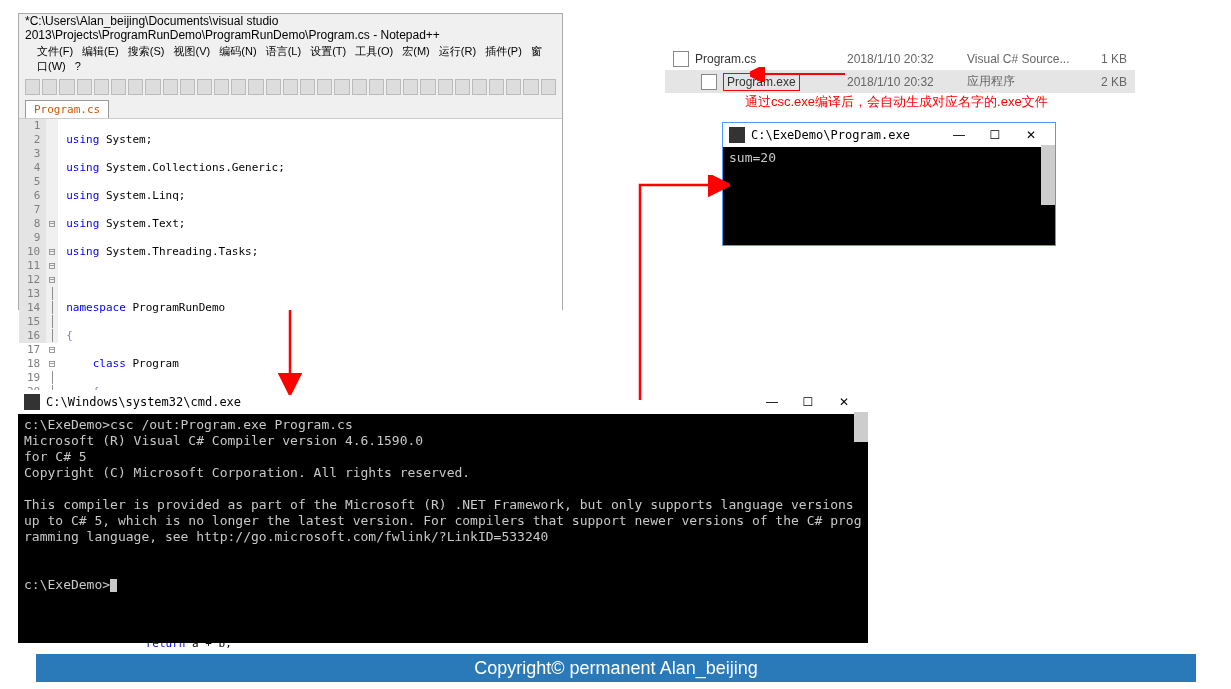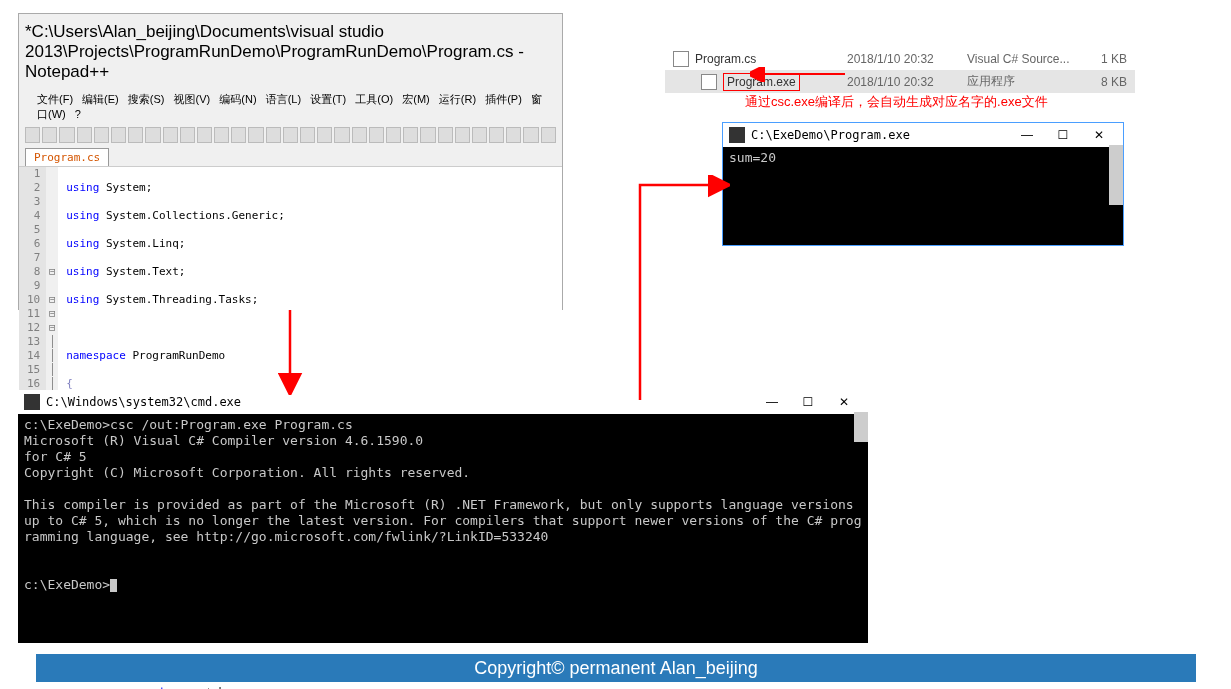--- a/index.html
+++ b/index.html
@@ -1,20 +1,20 @@
 <!DOCTYPE html>
 <html><head>
 <meta charset="utf-8">
 <style>
 * { margin: 0; padding: 0; box-sizing: border-box; }
 body { font-family: "Microsoft YaHei", Arial, sans-serif; font-size: 12px; background: #fff; width: 1231px; height: 689px; position: relative; overflow: hidden; }
 
 
 .npp { position: absolute; left: 18px; top: 13px; width: 545px; height: 297px; border: 1px solid #aaa; background: #f0f0f0; }
-.npp-title { padding: 8px 6px; font-size: 17px; color: #000; }
+.npp-title { padding: 0 6px; font-size: 12px; color: #000; }
 .npp-menu { padding: 2px 18px; font-size: 11px; color: #000; }
 .npp-menu span { margin-right: 6px; cursor: default; }
 .npp-toolbar { padding: 3px 6px; display: flex; gap: 2px; }
 .tb-ico { width: 16px; height: 16px; background: #ddd; border: 1px solid #bbb; display: inline-block; }
 .npp-tab { background: #f0f0f0; padding: 2px 6px 0 6px; }
 .npp-tab span { display: inline-block; background: #fff; border: 1px solid #999; border-bottom: none; padding: 2px 8px; font-size: 11px; color: #d45500; font-family: Consolas, monospace; }
 .npp-code { display: flex; background: #fff; font-family: Consolas, monospace; font-size: 11px; line-height: 14px; border-top: 1px solid #ccc; height: 225px; }
 .gutter { background: #e4e4e4; color: #808080; text-align: right; padding: 0 6px 0 8px; user-select: none; }
 .fold { background: #f0f0f0; width: 12px; text-align: center; color: #808080; }
 .codebody { padding: 0 8px; flex: 1; white-space: pre; }
@@ -37,21 +37,21 @@
 
 
 .con { position: absolute; background: #000; color: #c8c8c8; font-family: Consolas, "SimSun", monospace; font-size: 13px; }
 .con-bar { background: #fff; color: #000; display: flex; align-items: center; padding: 4px 6px; font-size: 12px; }
 .con-bar .t { flex: 1; }
 .con-bar .wico { width: 16px; height: 16px; background: #333; margin-right: 6px; }
 .winbtn { width: 36px; text-align: center; font-family: Arial; }
 .con-body { padding: 3px 6px; white-space: pre-wrap; word-break: break-all; line-height: 16px; }
 .scrollthumb { position: absolute; right: 0; top: 22px; width: 14px; background: #cdcdcd; }
 
-.con1 { left: 722px; top: 122px; width: 402px; height: 124px; border: 1px solid #4a9eff; }
+.con1 { left: 722px; top: 122px; width: 334px; height: 124px; border: 1px solid #4a9eff; }
 .con1 .con-body { height: 96px; overflow: hidden; background: #000; }
 .con1 .scrollthumb { height: 60px; }
 
 .con2 { left: 18px; top: 390px; width: 850px; height: 253px; }
 .con2 .con-body { height: 227px; overflow: hidden; }
 .con2 .scrollthumb { height: 30px; }
 
 .cursor { display: inline-block; width: 7px; height: 13px; background: #c8c8c8; vertical-align: text-bottom; }
 
 
@@ -195,21 +195,21 @@
     <span class="fname">Program.cs</span>
     <span class="fdate">2018/1/10 20:32</span>
     <span class="ftype">Visual C# Source...</span>
     <span class="fsize">1 KB</span>
   </div>
   <div class="frow sel">
     <span class="fico"></span>
     <span class="fname"><span class="boxed">Program.exe</span></span>
     <span class="fdate">2018/1/10 20:32</span>
     <span class="ftype">应用程序</span>
-    <span class="fsize">8 KB</span>
+    <span class="fsize">2 KB</span>
   </div>
 </div>
 
 <div class="annot">通过csc.exe编译后，会自动生成对应名字的.exe文件</div>
 
 <div class="con con1">
   <div class="con-bar">
     <span class="wico"></span>
     <span class="t">C:\ExeDemo\Program.exe</span>
     <span class="winbtn">—</span>

